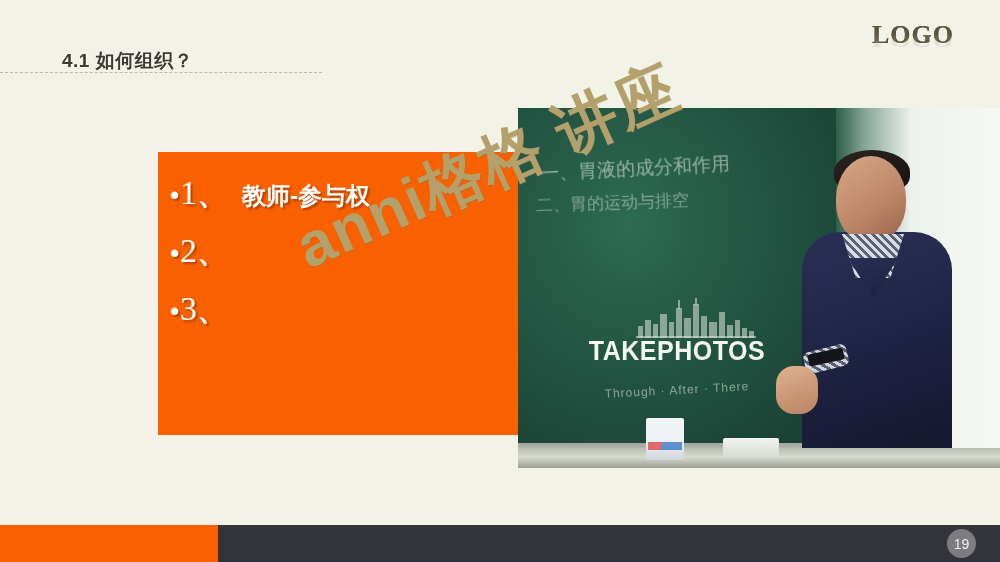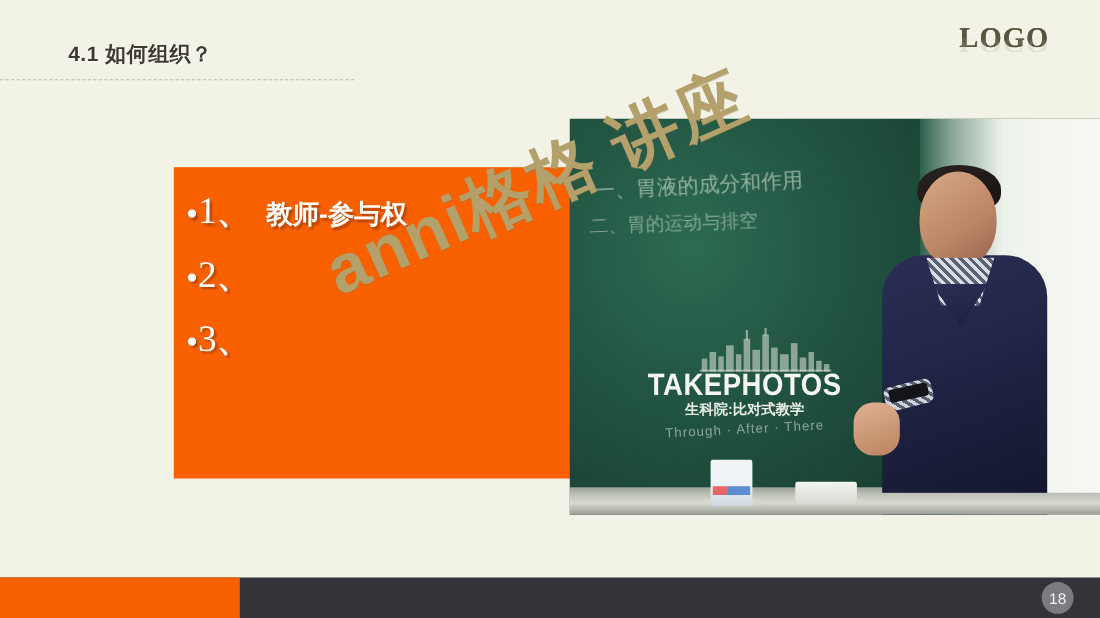--- a/index.html
+++ b/index.html
@@ -16,21 +16,21 @@
     width: 1000px;
     height: 562px;
     background: #f2f2e6;
     overflow: hidden;
   }
 
   
   .title {
     position: absolute;
     left: 62px;
-    top: 36px;
+    top: 48px;
     font-size: 19px;
     font-weight: bold;
     color: #3e3a33;
     letter-spacing: 0.5px;
     white-space: nowrap;
     text-shadow: 1px 1px 0 rgba(255,255,255,0.7);
   }
   .title-rule {
     position: absolute;
     left: 0px;
@@ -408,21 +408,20 @@
           <rect x="91" y="27" width="6" height="13"></rect>
           <rect x="99" y="22" width="5" height="18"></rect>
           <rect x="106" y="30" width="5" height="10"></rect>
           <rect x="113" y="33" width="5" height="7"></rect>
           <rect x="0" y="38" width="120" height="2"></rect>
         </g>
       </svg>
     </div>
 
     <div class="take-title">TAKEPHOTOS</div>
-    <div class="take-sub">生科院:比对式教学</div>
     <div class="take-tag">Through · After · There</div>
 
     <div class="person-body"></div>
     <div class="person-hair"></div>
     <div class="person-head"></div>
     <div class="person-collar"></div>
     <div class="person-vneck"></div>
     <div class="person-sleevecuff"></div>
     <div class="pointer"></div>
     <div class="person-hand"></div>
@@ -430,15 +429,15 @@
     <div class="desk"></div>
     <div class="box-item"></div>
     <div class="box-stripe"></div>
     <div class="tray"></div>
   </div>
 
   <div class="watermark">anni格格 讲座</div>
 
   <div class="footer-bar"></div>
   <div class="footer-accent"></div>
-  <div class="page-badge">18</div>
+  <div class="page-badge">19</div>
 
 </div>
 
 </body></html>

